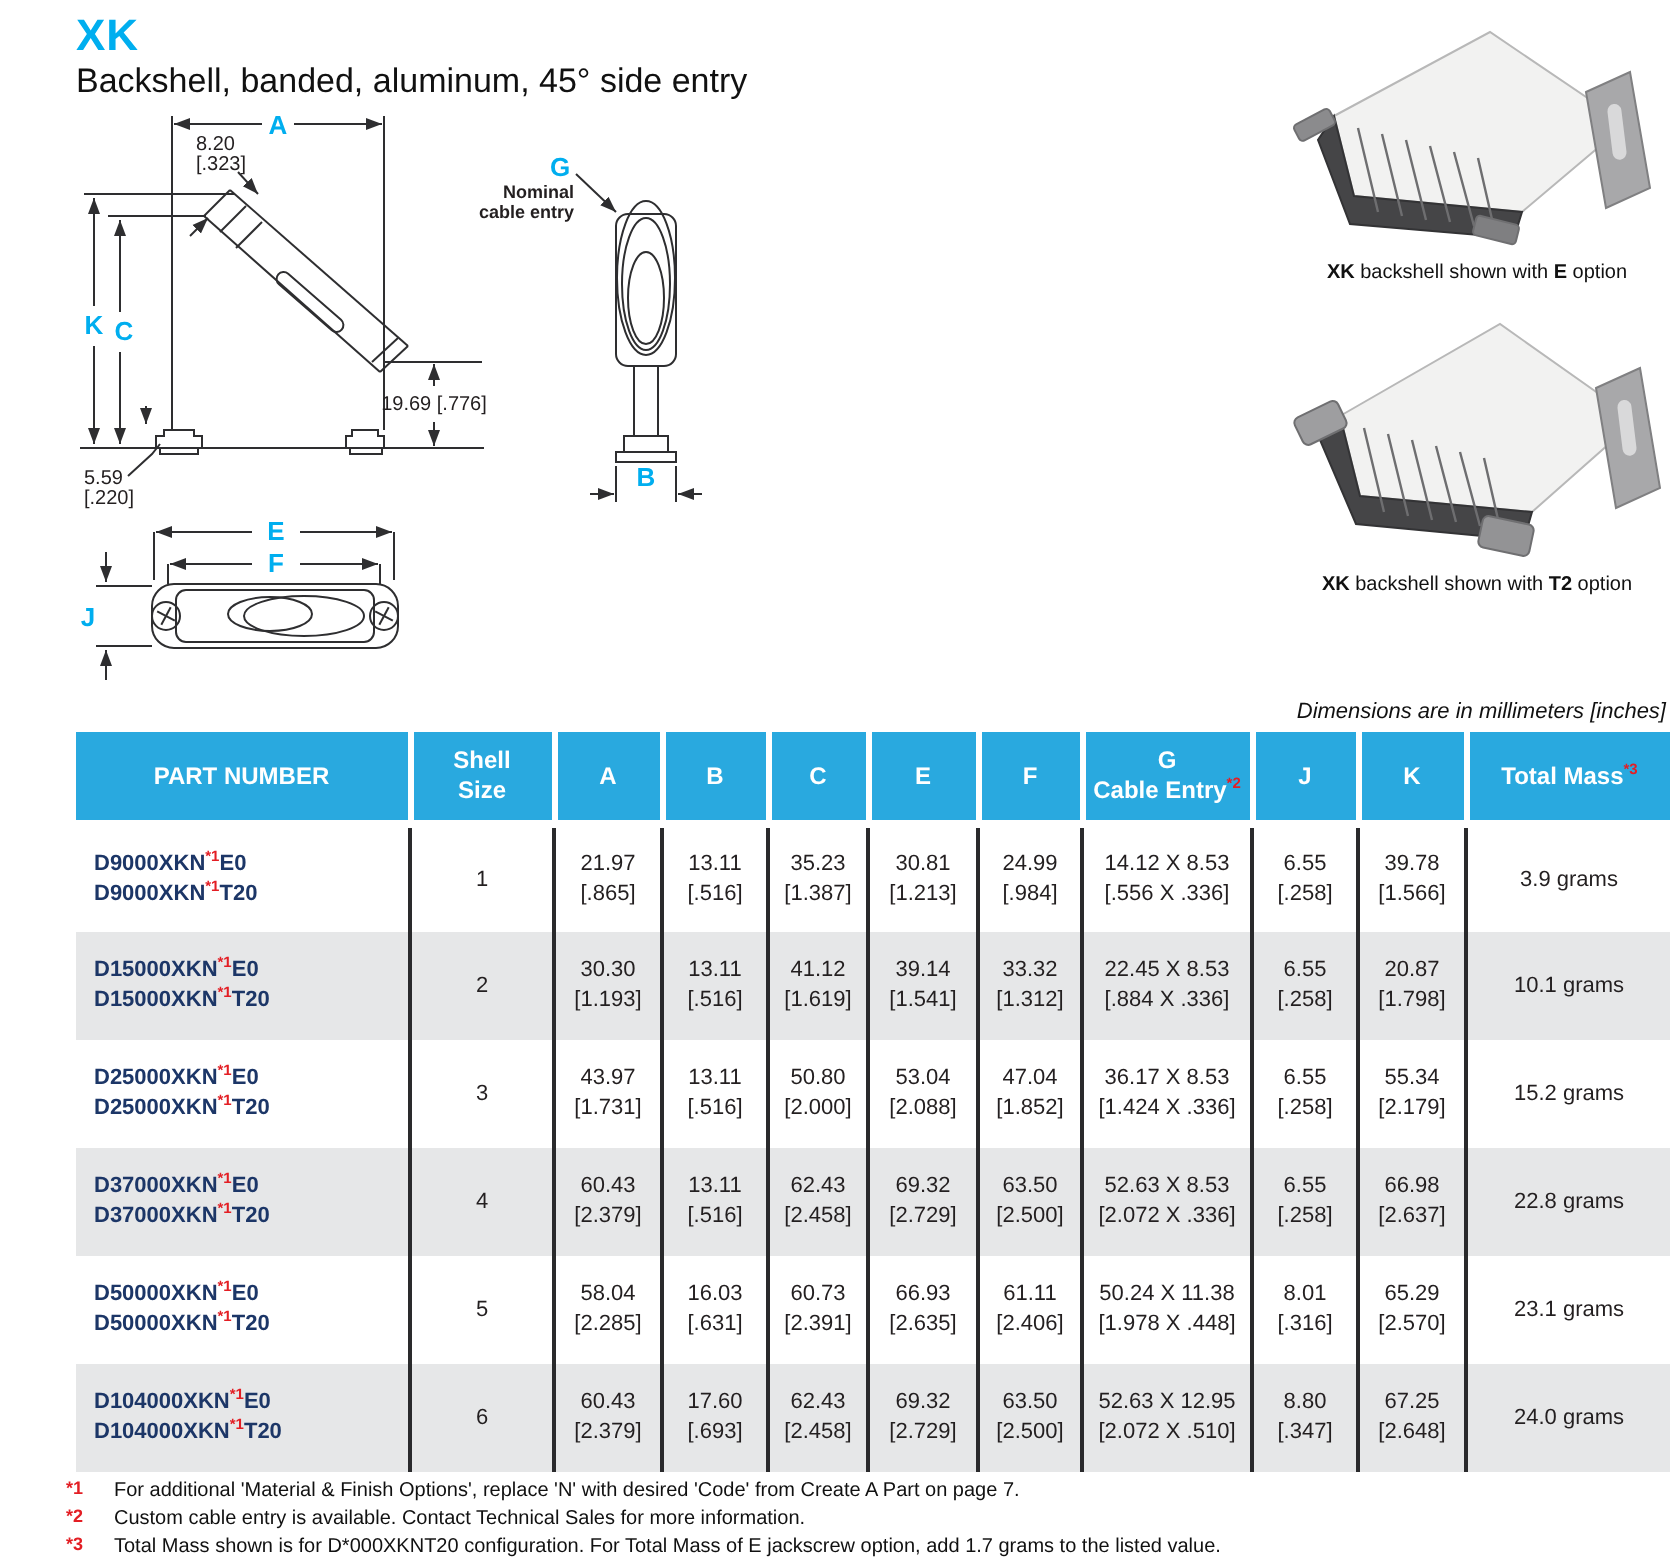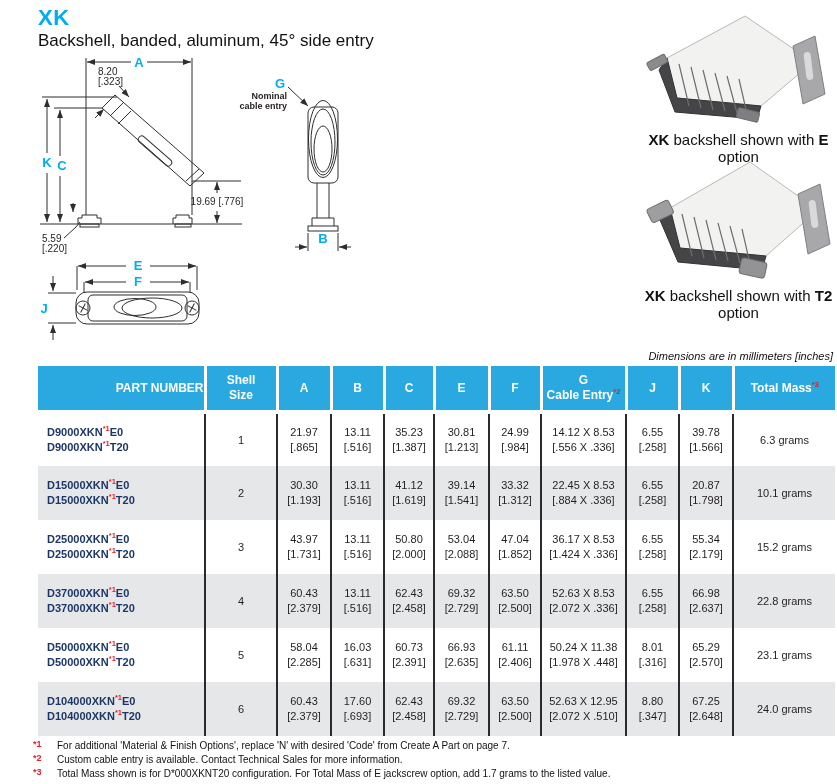--- a/index.html
+++ b/index.html
@@ -6,29 +6,29 @@
   html,body{width:837px;height:784px;overflow:hidden;}
   body{position:relative;background:#ffffff;color:#231f20;font-family:"Liberation Sans","DejaVu Sans",sans-serif;}
   .abs{position:absolute;}
   #title{left:38px;top:5px;font-size:22px;font-weight:bold;color:#00AEEF;letter-spacing:.5px;}
   #subtitle{left:38px;top:31px;font-size:17px;color:#111;}
   svg{overflow:visible;display:block;}
   .dln line,.dln path,.dln polyline,.dln rect,.dln circle,.dln ellipse{stroke:#2e2e30;stroke-width:1;fill:none;}
   .dimlabel{fill:#00AEEF;font-weight:bold;font-size:13px;font-family:"Liberation Sans",sans-serif;}
   .dimtext{fill:#231f20;font-size:10px;font-family:"Liberation Sans",sans-serif;}
   .dimsmall{fill:#231f20;font-size:9px;font-weight:bold;font-family:"Liberation Sans",sans-serif;}
-  .photo-caption{font-size:15px;text-align:center;width:197px;color:#111;}
+  .photo-caption{font-size:10px;text-align:center;width:197px;color:#111;}
   #dims-note{top:350px;right:4px;font-size:11px;color:#111;font-style:italic;}
   
   #table-wrap{left:38px;top:366px;width:797px;}
   table.dims{border-collapse:collapse;table-layout:fixed;width:797px;}
   table.dims th{background:#29A9DF;color:#fff;font-weight:bold;font-size:12px;height:46px;
     text-align:center;vertical-align:middle;border-left:3px solid #fff;border-bottom:4px solid #fff;
     line-height:1.25;padding:0;}
-  table.dims th:first-child{border-left:none;text-align:right;}
+  table.dims th:first-child{border-left:none;}
   table.dims td{border-left:2px solid #2a2a2c;text-align:center;vertical-align:middle;height:54px;
     font-size:11px;line-height:1.35;padding:0;}
   table.dims td:first-child{border-left:none;text-align:left;padding-left:9px;}
   table.dims tr.alt td{background:#E6E7E8;}
   td.part{font-weight:bold;color:#1C3667;font-size:12px;}
   .sup-red{color:#E31E24;font-size:7.5px;font-weight:bold;vertical-align:super;line-height:0;}
   
   #footnotes{left:33px;top:740px;width:790px;}
   .fn{display:flex;margin-bottom:3px;}
   .fn-sup{color:#E31E24;font-weight:bold;font-size:9px;width:24px;flex:none;position:relative;top:-1px;}
@@ -270,21 +270,21 @@
               <div>[.556 X .336]</div>
             </td>
             <td>
               <div>6.55</div>
               <div>[.258]</div>
             </td>
             <td>
               <div>39.78</div>
               <div>[1.566]</div>
             </td>
-            <td>6.3 grams</td>
+            <td>3.9 grams</td>
           </tr>
           <tr class="alt">
             <td class="part">
               <div><span>D15000XKN</span><sup class="sup-red">*1</sup><span>E0</span></div>
               <div><span>D15000XKN</span><sup class="sup-red">*1</sup><span>T20</span></div>
             </td>
             <td>2</td>
             <td>
               <div>30.30</div>
               <div>[1.193]</div>

